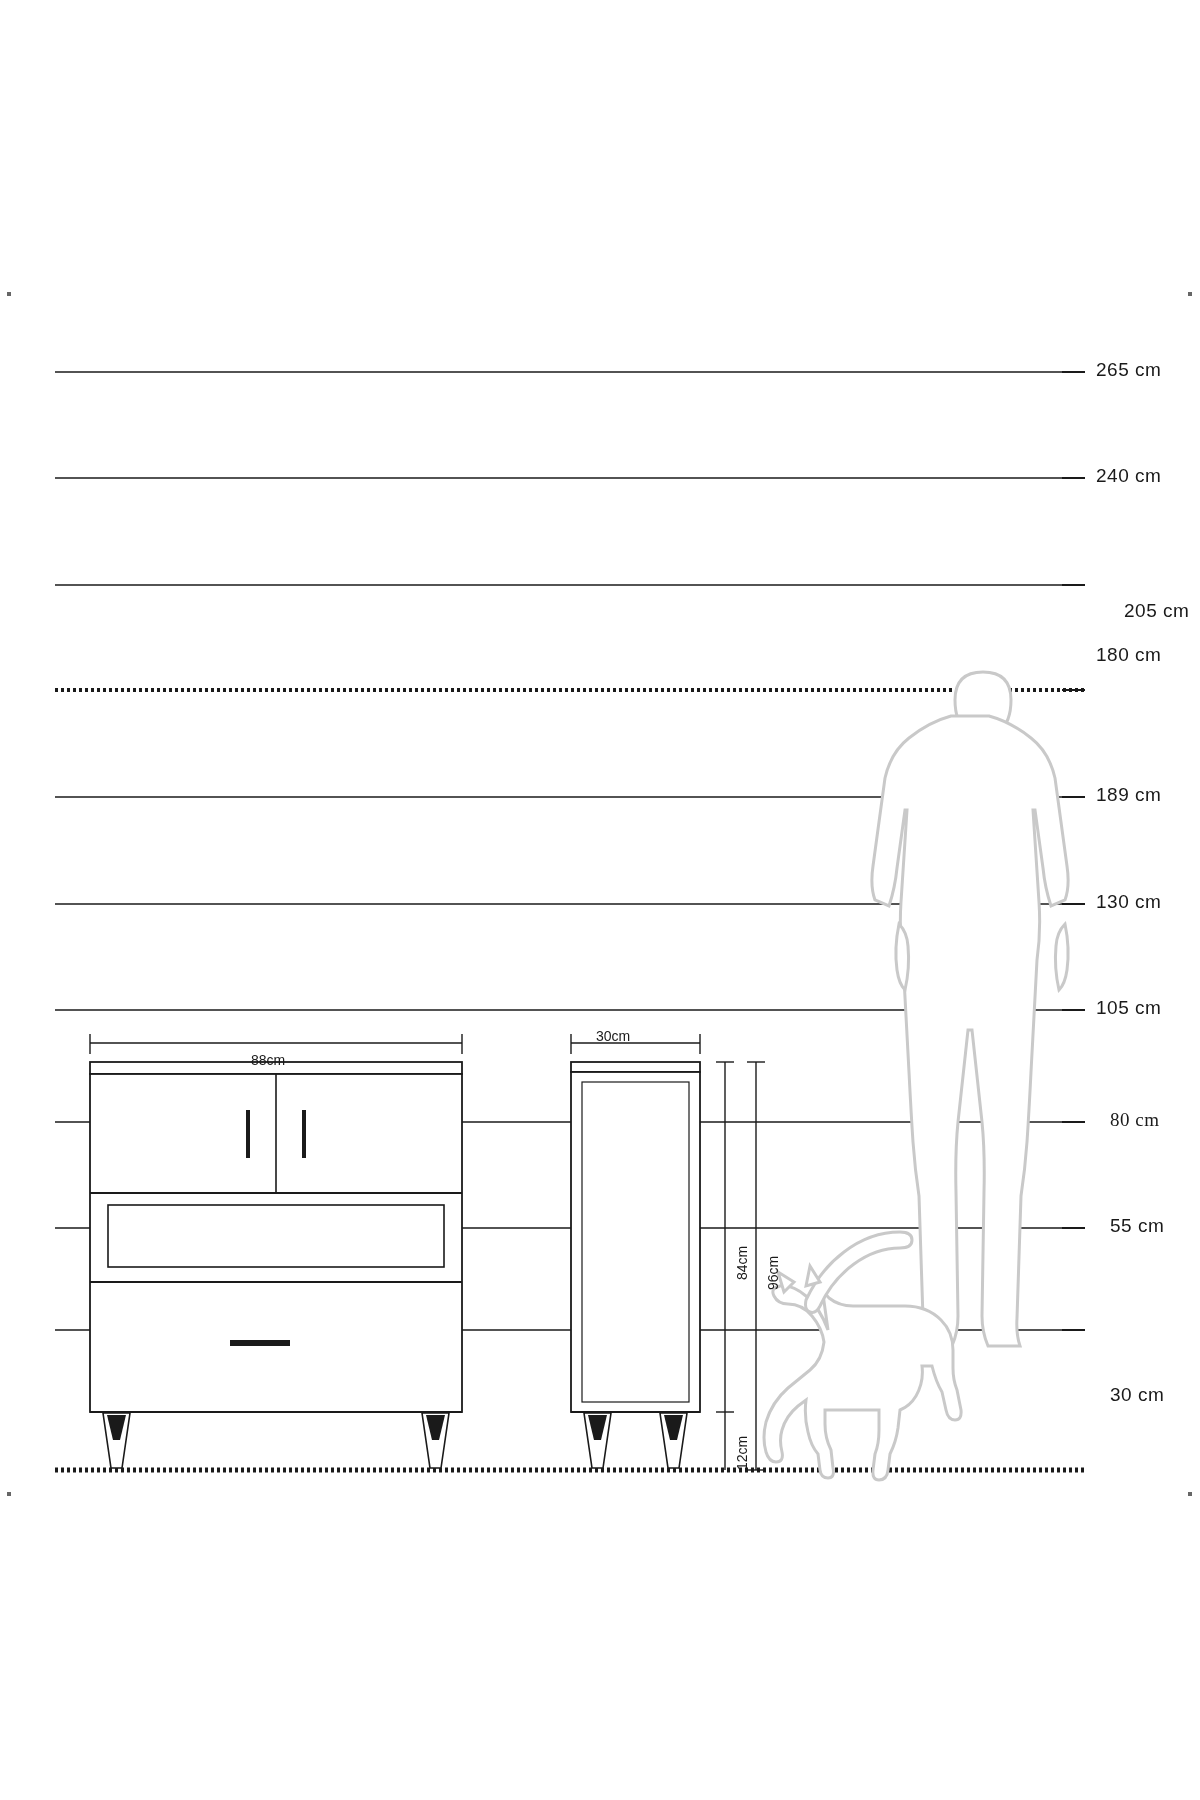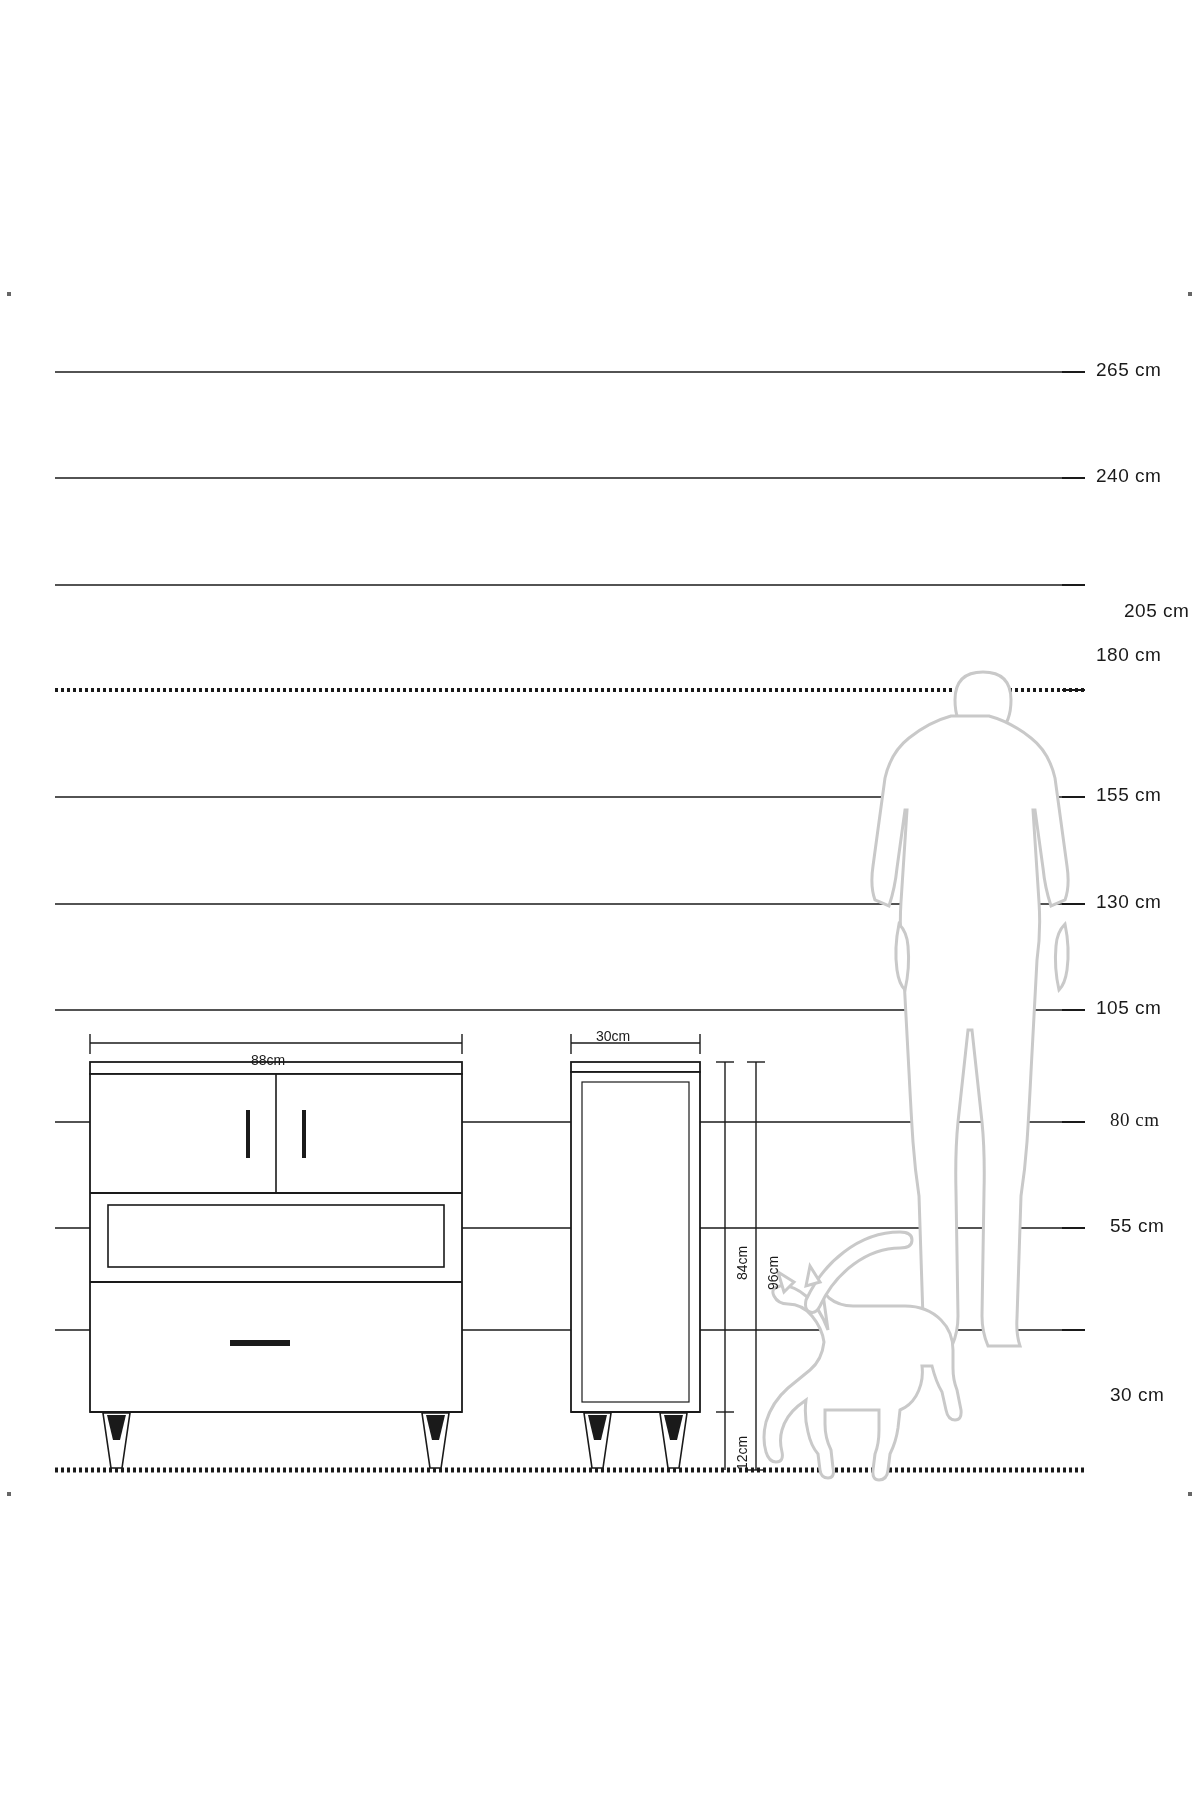--- a/index.html
+++ b/index.html
@@ -261,21 +261,21 @@
       <line x1="1062" y1="1122" x2="1085" y2="1122"></line>
       <line x1="1062" y1="1228" x2="1085" y2="1228"></line>
       <line x1="1062" y1="1330" x2="1085" y2="1330"></line>
     </g>
   </svg>
 
   <div class="scale-label" style="left:1096px; top:359px;">265 cm</div>
   <div class="scale-label" style="left:1096px; top:465px;">240 cm</div>
   <div class="scale-label" style="left:1124px; top:572px;margin-top:28px;">205 cm</div>
   <div class="scale-label" style="left:1096px; top:644px;">180 cm</div>
-  <div class="scale-label" style="left:1096px; top:784px;">155 cm</div>
+  <div class="scale-label" style="left:1096px; top:784px;">189 cm</div>
   <div class="scale-label" style="left:1096px; top:891px;text-align:center;">130 cm</div>
   <div class="scale-label" style="left:1096px; top:997px;">105 cm</div>
   <div class="scale-label" style="left:1110px; top:1109px;font-family:Liberation Serif, serif;">80 cm</div>
   <div class="scale-label" style="left:1110px; top:1215px;">55 cm</div>
   <div class="scale-label" style="left:1110px; top:1384px;text-align:center;">30 cm</div>
 
   <div class="dim-label" style="left:251px; top:1028px;margin-top:24px;">88cm</div>
   <div class="dim-label" style="left:596px; top:1028px;">30cm</div>
 
   <div class="dim-label vert" style="left:734px; top:1280px;">84cm</div>

